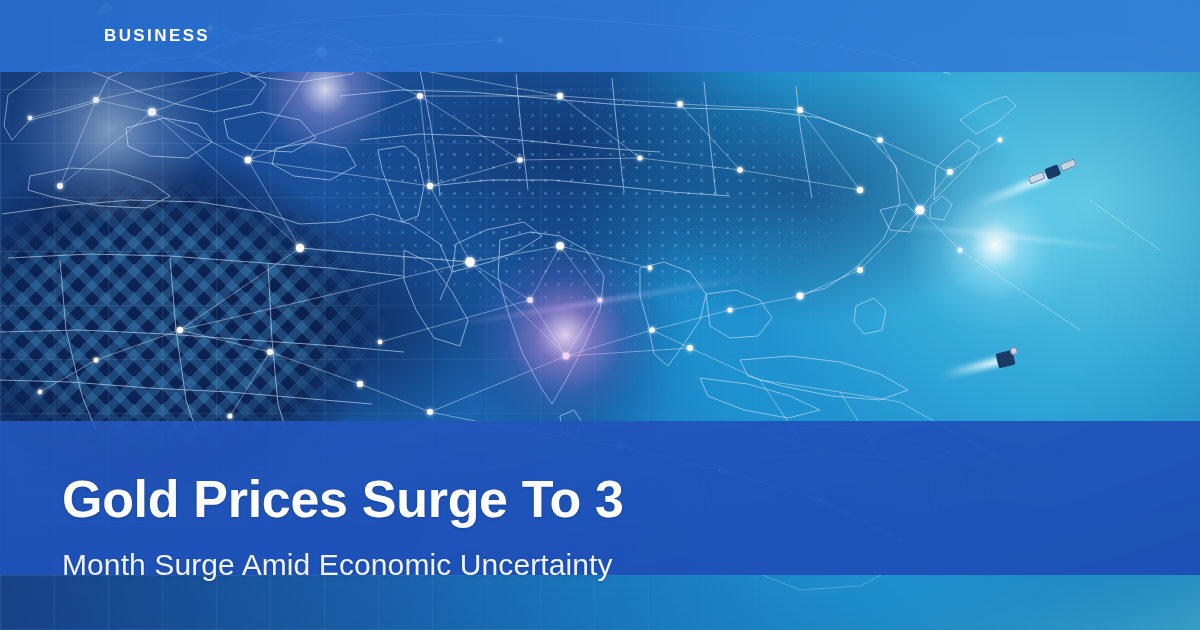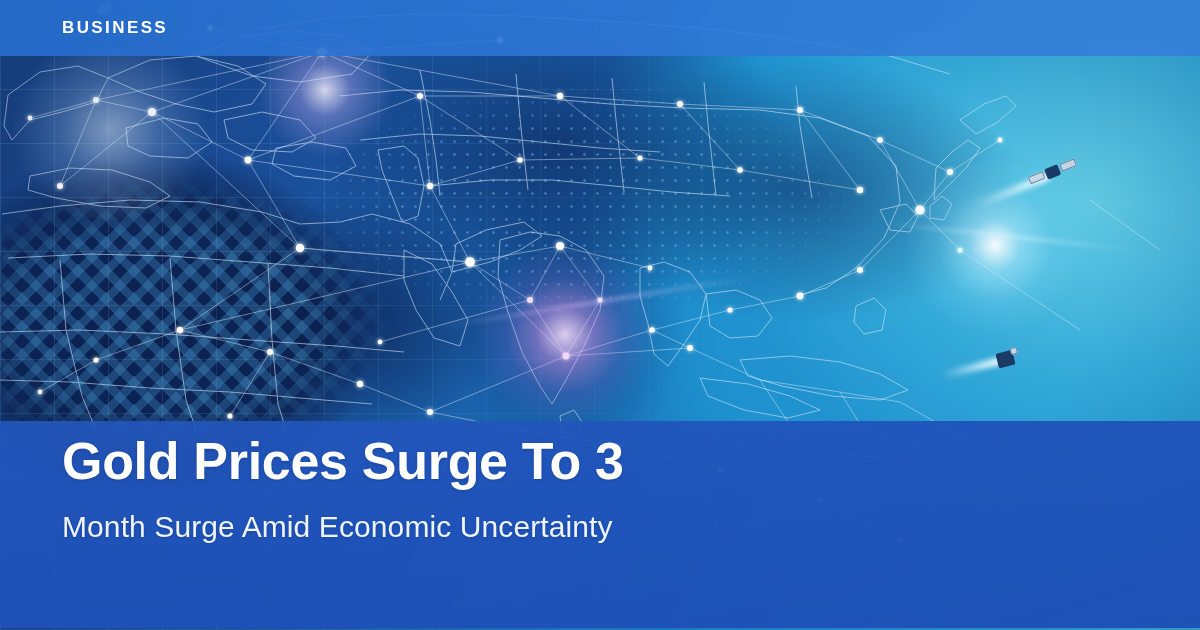--- a/index.html
+++ b/index.html
@@ -94,35 +94,35 @@
   
   .sat { position:absolute; }
   .sat .body { position:absolute; width:14px; height:11px; background:#1c3a66; border-radius:2px; }
   .sat .panel { position:absolute; width:16px; height:8px; background:#c9d8e8; border-radius:2px; box-shadow:inset 0 0 0 1px rgba(40,70,110,.6); }
   .sat .trail { position:absolute; height:8px; border-radius:4px;
     background:linear-gradient(90deg, rgba(235,250,255,0) 0%, rgba(235,250,255,.85) 80%, rgba(255,255,255,.95) 100%);
     filter:blur(2.4px); }
 
   
   .top-band {
-    position:absolute; left:0; top:0; width:1200px; height:56px;
+    position:absolute; left:0; top:0; width:1200px; height:72px;
     background:linear-gradient(90deg, rgba(39,109,205,.93) 0%, rgba(45,118,212,.90) 45%, rgba(52,126,216,.88) 100%);
-    display:flex; align-items:center;
+    display:flex; align-items:center;padding-left:42px;
   }
   .kicker {
     margin-left:62px;
     color:#ffffff; font-size:17px; font-weight:bold;
     letter-spacing:2.4px;
   }
 
   
   .bottom-band {
-    position:absolute; left:0; top:421px; width:1200px; height:207px;
+    position:absolute; left:0; top:421px; width:1200px; height:154px;
     background:linear-gradient(170deg, rgba(36,88,190,.90) 0%, rgba(32,82,186,.93) 40%, rgba(30,78,182,.95) 100%);
-    padding:14px 60px 0 62px;
+    padding:52px 60px 0 62px;
   }
   .headline {
     color:#ffffff;
     font-size:52px; line-height:52px; font-weight:bold;
     letter-spacing:-.3px;
     max-width:640px;
     text-shadow:0 1px 3px rgba(10,30,80,.28);
   }
   .subhead {
     margin-top:22px;

